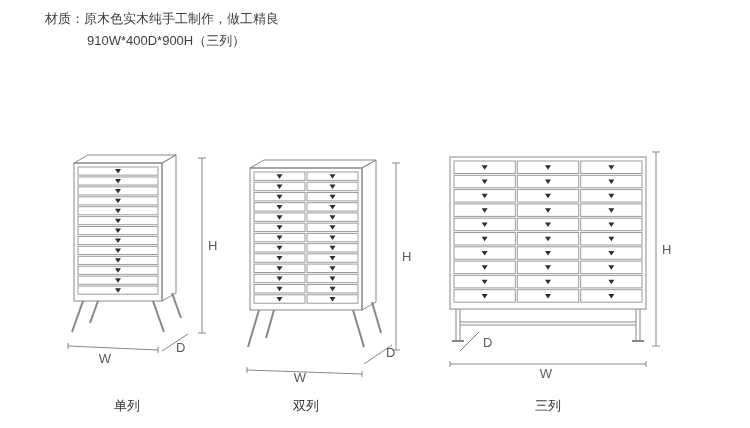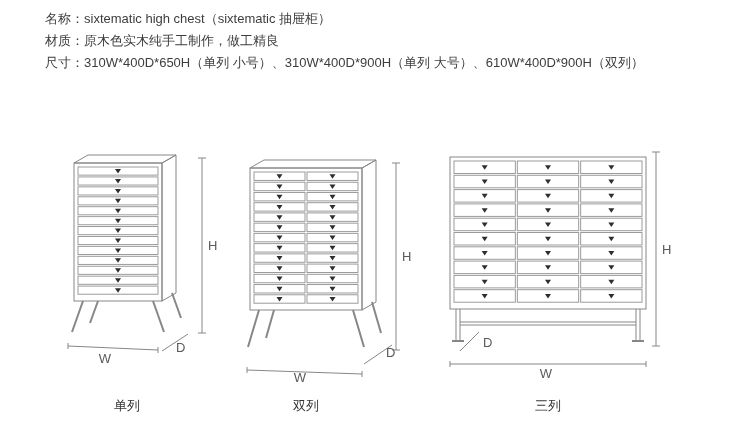--- a/index.html
+++ b/index.html
@@ -24,27 +24,24 @@
   #drawings { position: absolute; top: 0; left: 0; }
   .dim { font: 13px "Liberation Sans", sans-serif; fill: #5a5a5a; }
   .caption { font: 13px "Liberation Sans", sans-serif; fill: #333333; }
   .mid { text-anchor: middle; }
 </style>
 </head>
 <body>
 
 <div class="specs">
   <div class="spec-row">
-    <span class="spec-label">名称：</span><span class="spec-value">sixtematic high chest（sixtematic 抽屉柜）</span>
-  </div>
-  <div class="spec-row">
     <span class="spec-label">材质：</span><span class="spec-value">原木色实木纯手工制作，做工精良</span>
   </div>
-  <div class="spec-row">
-    <span class="spec-label">尺寸：</span><span class="spec-value">310W*400D*650H（单列 小号）、310W*400D*900H（单列 大号）、610W*400D*900H（双列）</span>
+  <div class="spec-row cont">
+    <span class="spec-value">910W*400D*900H（三列）</span>
   </div>
 </div>
 
 <svg id="drawings" width="750" height="428" viewBox="0 0 750 428">
   <g id="cab0">
       <polygon points="74,163 162,163 176,155 88,155" fill="none" stroke="#878787" stroke-width="1"></polygon>
       <polygon points="162,163 176,155 176,293 162,301" fill="none" stroke="#878787" stroke-width="1"></polygon>
       <rect x="74" y="163" width="88" height="138" fill="none" stroke="#878787" stroke-width="1"></rect>
       <rect x="78" y="167" width="80" height="8.123076923076923" fill="none" stroke="#9b9b9b" stroke-width="1"></rect>
       <path d="M 115 169.06153846153848 L 121 169.06153846153848 L 118 173.56153846153848 Z" fill="#2e2e2e"></path>

